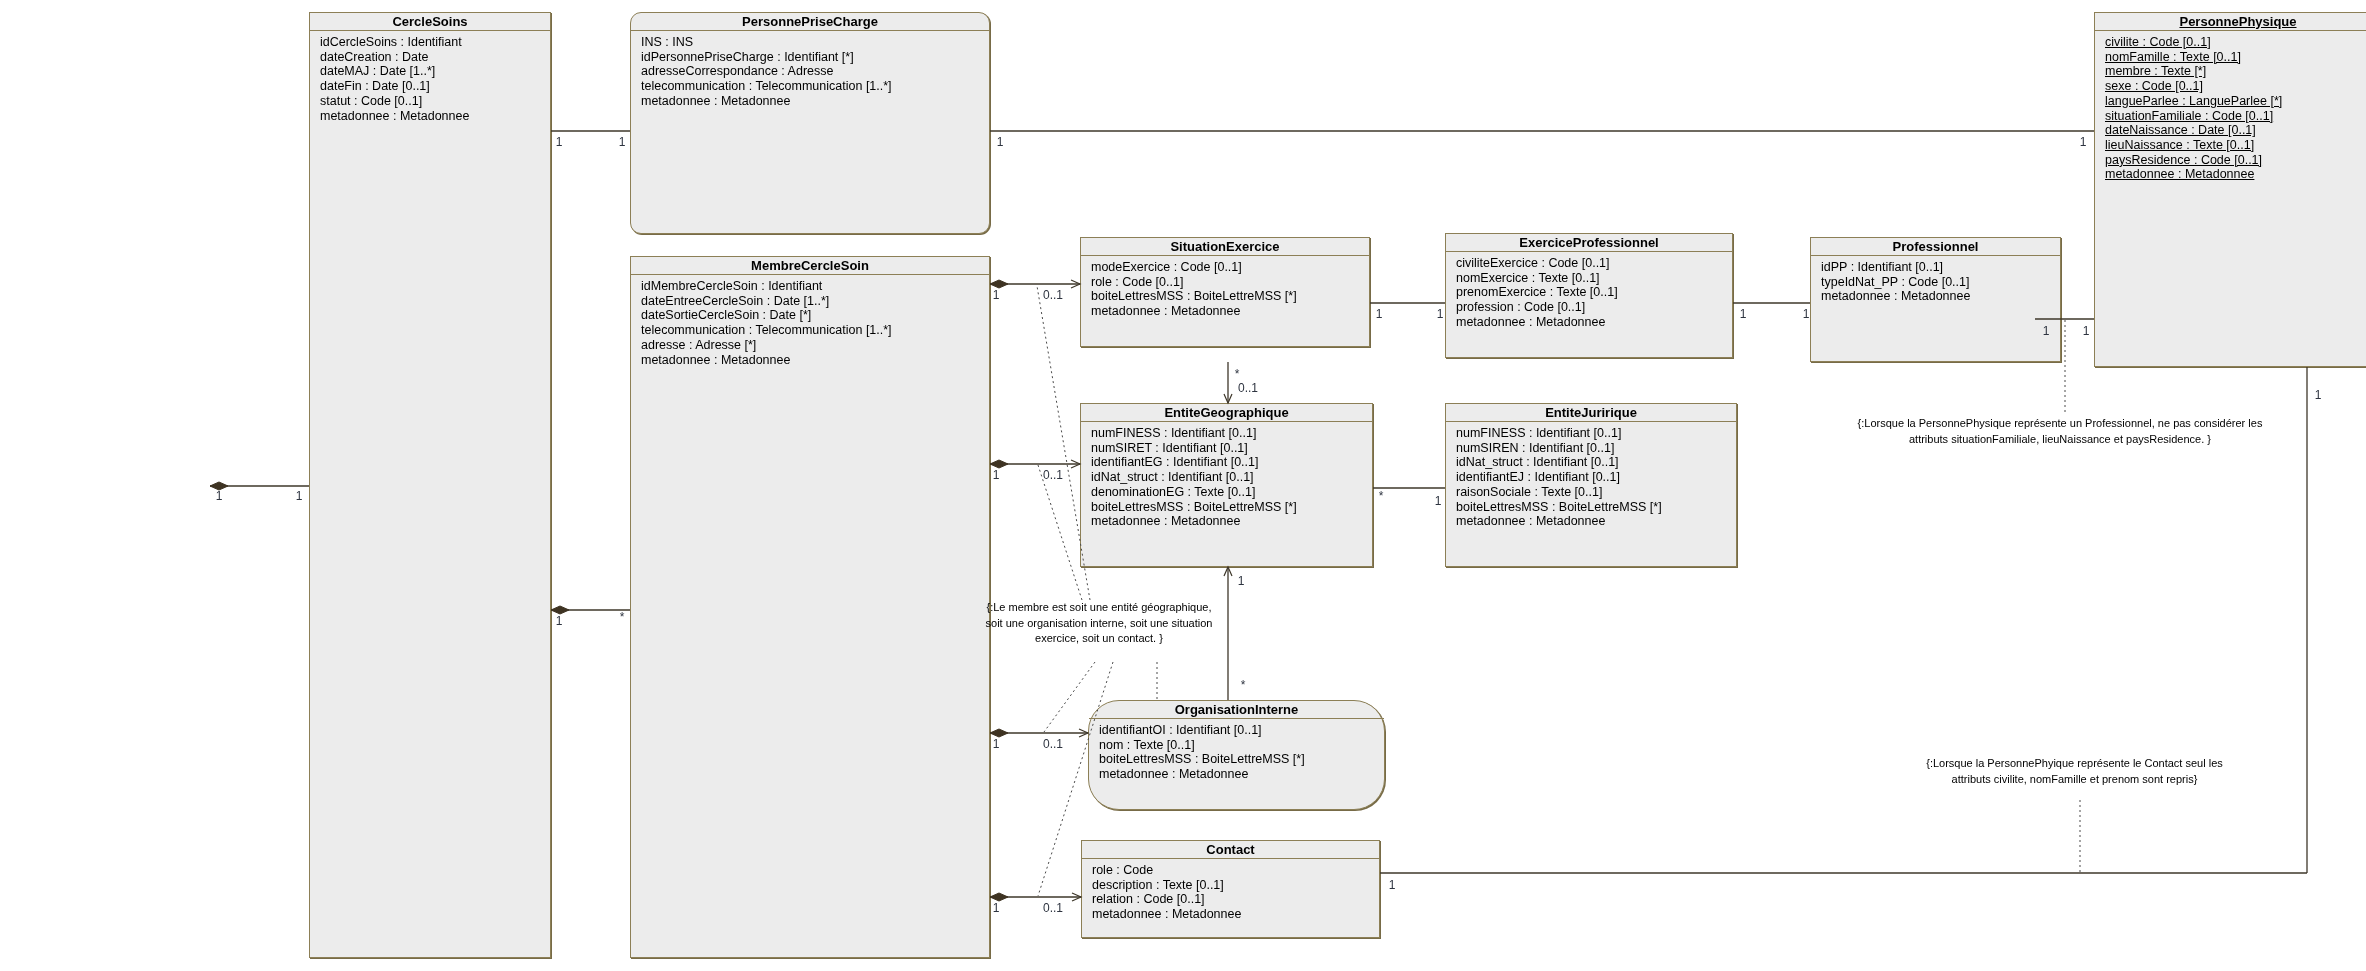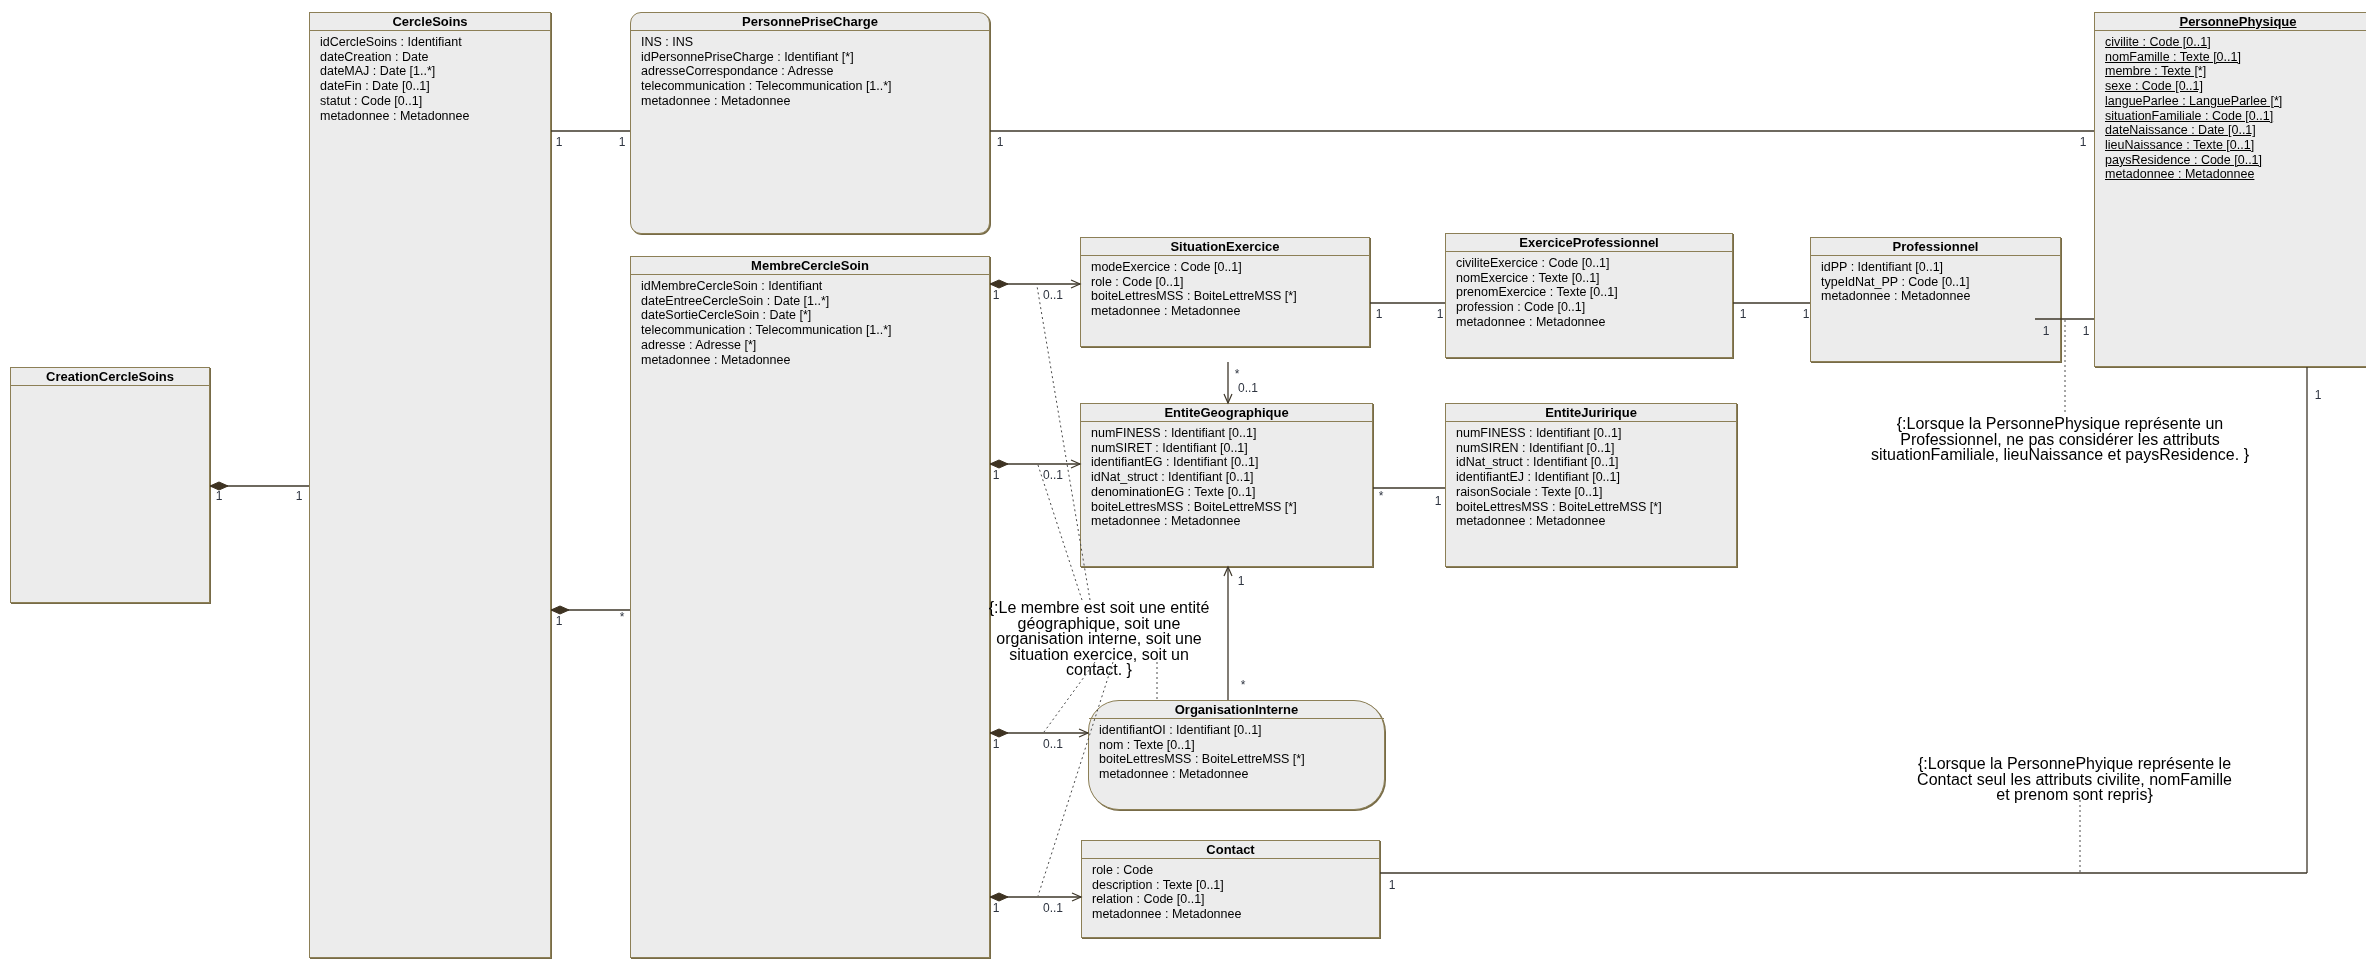--- a/index.html
+++ b/index.html
@@ -29,21 +29,21 @@
   }
   .uml-class-attrs {
     padding:4px 4px 4px 10px;
     font-size:12.5px;
     line-height:14.7px;
     color:#000000;
   }
   .uml-attr { white-space:nowrap; }
   .uml-note {
     position:absolute;
-    font-size:16px;
+    font-size:11px;
     line-height:15.5px;
     text-align:center;
     color:#000000;
   }
   .mult-label {
     position:absolute;
     font-size:12px;
     line-height:12px;
     color:#2e3440;
     transform:translateX(-50%);
@@ -171,24 +171,20 @@
       </div>
     </div>
     <div class="uml-class" style="left: 1081px; top: 840px; width: 299px; height: 98px;">
       <div class="uml-class-title">Contact</div>
       <div class="uml-class-attrs">
         <div class="uml-attr">role : Code</div>
         <div class="uml-attr">description : Texte [0..1]</div>
         <div class="uml-attr">relation : Code [0..1]</div>
         <div class="uml-attr">metadonnee : Metadonnee</div>
       </div>
-    </div>
-    <div class="uml-class" style="left: 10px; top: 367px; width: 200px; height: 236px;">
-      <div class="uml-class-title">CreationCercleSoins</div>
-      <div class="uml-class-attrs"></div>
     </div>
     <div class="uml-note" style="left: 1855px; top: 416px; width: 410px;">{:Lorsque la PersonnePhysique représente un Professionnel, ne pas considérer les attributs situationFamiliale, lieuNaissance et paysResidence. }</div>
     <div class="uml-note" style="left: 985px; top: 600px; width: 228px;">{:Le membre est soit une entité géographique, soit une organisation interne, soit une situation exercice, soit un contact. }</div>
     <div class="uml-note" style="left: 1912px; top: 756px; width: 325px;">{:Lorsque la PersonnePhyique représente le Contact seul les attributs civilite, nomFamille et prenom sont repris}</div>
     <span class="mult-label" style="left: 219px; top: 490px;">1</span>
     <span class="mult-label" style="left: 299px; top: 490px;">1</span>
     <span class="mult-label" style="left: 559px; top: 136px;">1</span>
     <span class="mult-label" style="left: 622px; top: 136px;">1</span>
     <span class="mult-label" style="left: 559px; top: 615px;">1</span>
     <span class="mult-label" style="left: 622px; top: 611px;">*</span>

